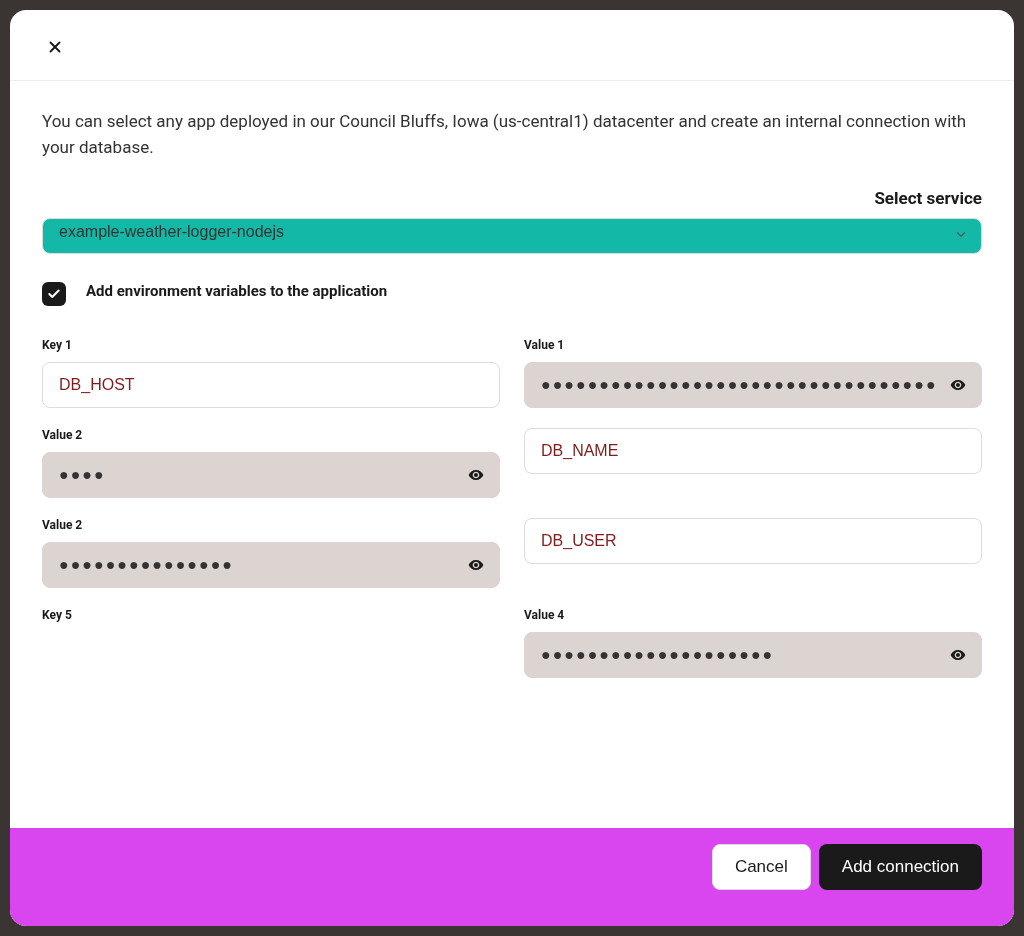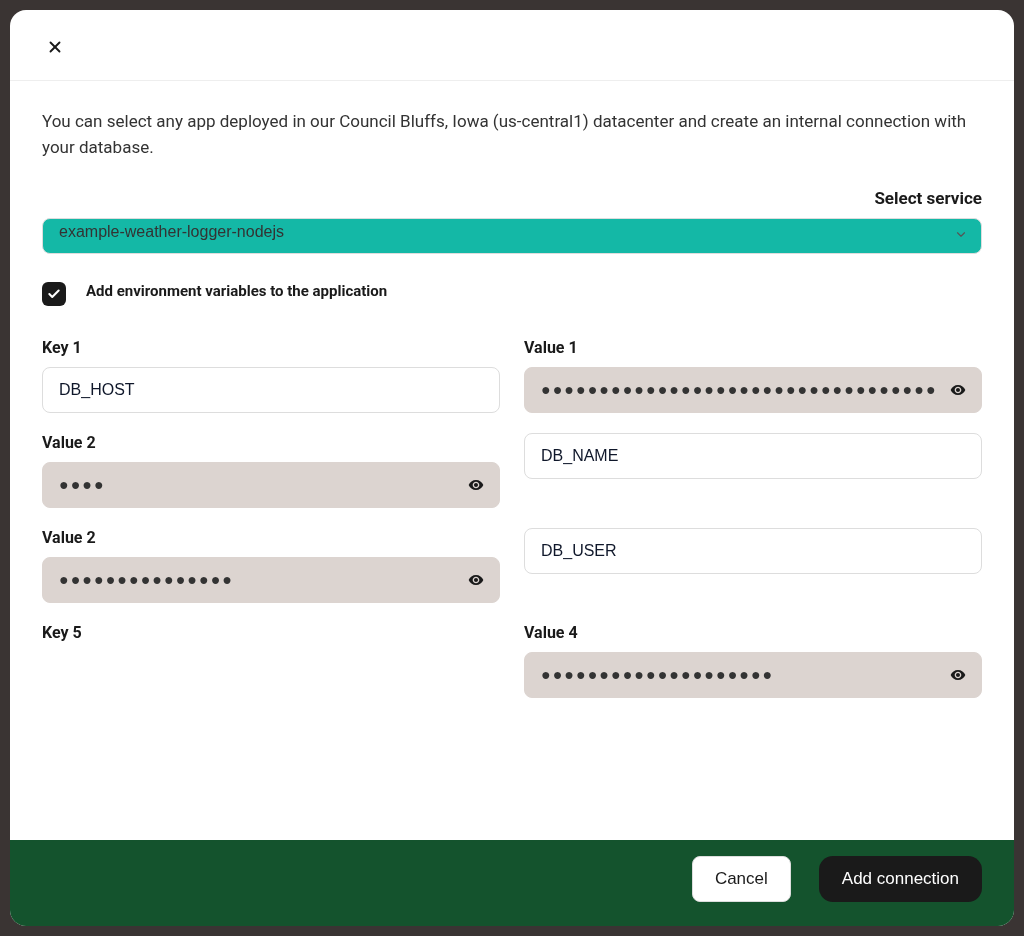--- a/index.html
+++ b/index.html
@@ -133,32 +133,32 @@
     .kv-grid {
       display: grid;
       grid-template-columns: 1fr 1fr;
       gap: 20px 24px;
     }
     .kv-cell {
       display: flex;
       flex-direction: column;
     }
     .kv-label {
-      font-size: 16px;
+      font-size: 12px;
       font-weight: 700;
       color: #1a1a1a;
       margin-bottom: 10px;
     }
     .kv-input {
       padding: 13px 16px;
       font-size: 16px;
       border: 1px solid #ddd;
       border-radius: 8px;
       background: #fff;
-      color: #0f172a;
+      color: #7f1d1d;
       width: 100%;
     }
     .kv-value-wrapper {
       position: relative;
       display: flex;
       align-items: center;
     }
     .kv-value-input {
       padding: 13px 44px 13px 16px;
       font-size: 16px;
@@ -179,43 +179,42 @@
       cursor: pointer;
       padding: 4px;
       display: flex;
       align-items: center;
     }
     .eye-btn svg {
       width: 16px;
       height: 16px;
     }
     .modal-footer {
-      padding: 16px 32px 24px 32px;
+      padding: 16px 32px 36px 32px;
       display: flex;
       justify-content: flex-end;
-      gap: 28px;
-      background: #14532d;
+      gap: 8px;
+      background: #d946ef;
     }
     .btn {
       padding: 12px 22px;
       font-size: 17px;
       font-weight: 500;
       border-radius: 8px;
       cursor: pointer;
       border: 1px solid transparent;
     }
     .btn-secondary {
       background: #fff;
       color: #1a1a1a;
       border: 1px solid #ddd;
     }
     .btn-primary {
       background: #1a1a1a;
       color: #fff;
-      border-radius: 14px;
     }
   </style>
 </head>
 <body>
 
 <div class="modal">
 
   <div class="modal-header">
     <button class="close-btn">
       <svg viewBox="0 0 24 24" fill="none" stroke="#1a1a1a" stroke-width="2.5" stroke-linecap="round">

